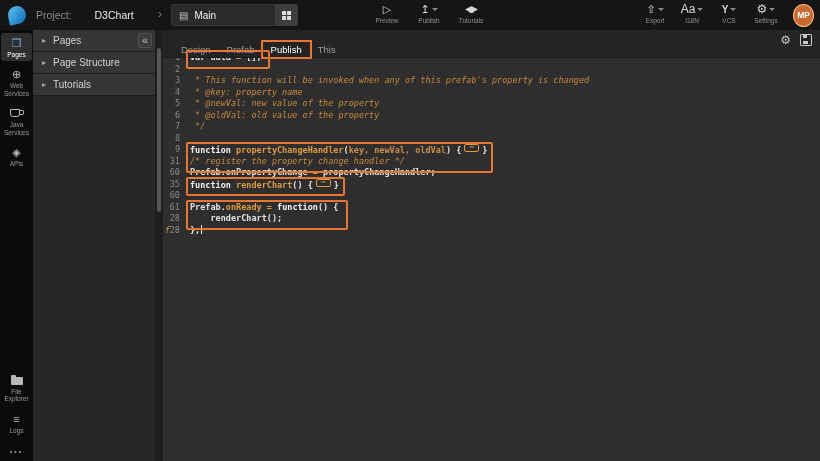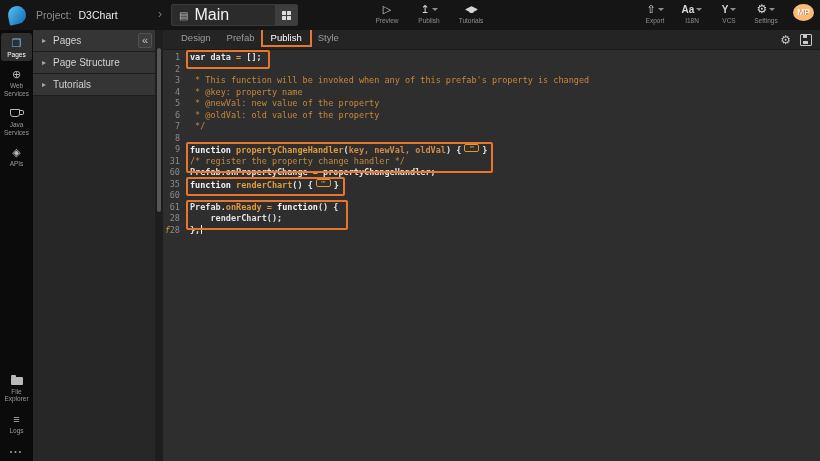--- a/index.html
+++ b/index.html
@@ -8,43 +8,43 @@
     background:#2e2e2e;font-family:"Liberation Sans",sans-serif;
     -webkit-font-smoothing:antialiased;
   }
   
   .topbar{position:absolute;left:0;top:0;width:820px;height:30px;background:#151515;z-index:6}
   .logo{position:absolute;left:7px;top:5px;width:20px;height:20px}
   .logo::before{content:'';position:absolute;inset:1px;background:linear-gradient(135deg,#56c5f2,#1268b3);
     border-radius:55% 55% 55% 6%;transform:rotate(-12deg)}
   .project{position:absolute;left:36px;top:9px;font-size:10.5px;white-space:nowrap}
   .project .dim{color:#8d8d8d}
-  .project .bright{color:#eaeaea;margin-left:4px}
+  .project .bright{color:#eaeaea;margin-left:20px}
   .chev{position:absolute;left:158px;top:7px;color:#777;font-size:12px}
   .pagesel{position:absolute;left:171px;top:4px;width:127px;height:22px;background:#2b2b2b;
     border:1px solid #3a3a3a;border-radius:2px;display:flex;align-items:center;box-sizing:border-box}
   .pagesel .doc{color:#bdbdbd;font-size:10px;margin:0 6px 0 7px}
-  .pagesel .pname{color:#f2f2f2;font-size:16px;flex:1}
+  .pagesel .pname{color:#f2f2f2;font-size:10px;flex:1}
   .gridbtn{width:22px;height:20px;background:#3d3d3d;display:flex;align-items:center;justify-content:center}
   .gridglyph{display:grid;grid-template-columns:4px 4px;grid-gap:1px}
   .gridglyph span{width:4px;height:4px;background:#dcdcdc;border-radius:0.5px}
   .centergrp{position:absolute;left:374px;top:2.5px;display:flex;gap:16px}
   .rightgrp{position:absolute;right:6px;top:2.5px;display:flex;align-items:flex-start;gap:11px}
   .tb-item{display:flex;flex-direction:column;align-items:center;gap:1px;min-width:26px}
   .tb-ico{height:13px;display:flex;align-items:center;justify-content:center;color:#d8d8d8;font-size:11px;line-height:13px}
   .tb-lbl{font-size:6.5px;color:#8f8f8f;white-space:nowrap}
   .dcaret{width:0;height:0;border-left:3px solid transparent;border-right:3px solid transparent;border-top:3px solid #8f8f8f;margin-left:2px}
   .icon-cap{position:relative;width:13px;height:9px;display:inline-block}
   .icon-cap::before{content:'';position:absolute;left:2px;top:0;width:9px;height:9px;background:#d5d5d5;transform:scaleY(.55) rotate(45deg);border-radius:1px}
   .icon-cap::after{content:'';position:absolute;left:4px;top:5px;width:5px;height:3px;background:#d5d5d5;border-radius:0 0 2px 2px}
-  .i18n-glyph{font-size:10px;font-weight:bold;color:#d8d8d8}
+  .i18n-glyph{font-size:12px;font-weight:normal;color:#d8d8d8}
   .vcs-glyph{font-size:10px;font-weight:bold;color:#d8d8d8}
   .gear-glyph{font-size:12px;color:#d8d8d8}
-  .avatar{width:21px;height:17px;border-radius:50%;background:#c96a2e;color:#fff;font-size:8.5px;font-weight:bold;
-    display:flex;align-items:center;justify-content:center;border:6px solid #fdba74;box-sizing:border-box;margin-top:1px;margin-left:3px}
+  .avatar{width:21px;height:23px;border-radius:50%;background:#c96a2e;color:#fff;font-size:8.5px;font-weight:bold;
+    display:flex;align-items:center;justify-content:center;border:1px solid #fdba74;box-sizing:border-box;margin-top:1px;margin-left:3px}
   
   .rail{position:absolute;left:0;top:30px;width:33px;bottom:0;background:#0b0b0b;display:flex;flex-direction:column;align-items:center;padding-top:3px;box-sizing:border-box;z-index:5}
   .ritem{width:31px;padding:4px 0 3px;display:flex;flex-direction:column;align-items:center;gap:2px;margin-bottom:3px}
   .ric{height:12px;font-size:11px;line-height:12px;color:#b9b9b9;display:flex;align-items:center;justify-content:center}
   .rlb{font-size:6.5px;line-height:1.15;color:#9a9a9a;text-align:center;width:31px}
   .ritem.active{background:#2f2f2f;border-radius:3px}
   .ritem.active .ric{color:#74b6ef}
   .ritem.active .rlb{color:#fff}
   .rail-spacer{flex:1}
   .icon-folder{width:12px;height:8px;background:#b9b9b9;border-radius:1px;position:relative;display:inline-block;margin-top:2px}
@@ -54,40 +54,40 @@
   .rdots{color:#9a9a9a;font-size:7px;letter-spacing:2px;margin:8px 0 6px}
   
   .panel{position:absolute;left:33px;top:30px;width:122px;bottom:0;background:#272727;z-index:4}
   .prow{height:21px;background:#353535;border-bottom:1px solid #1d1d1d;display:flex;align-items:center;padding-left:9px;gap:7px;font-size:10px;color:#d2d2d2;position:relative}
   .pcaret{color:#a8a8a8;font-size:8px}
   .collapse{position:absolute;right:3px;top:3px;width:12px;height:13px;line-height:12px;text-align:center;color:#c2c2c2;font-size:11px;background:#3c3c3c;border:1px solid #525252;border-radius:2px;box-sizing:content-box}
   
   .scrollstrip{position:absolute;left:155px;top:30px;width:8px;bottom:0;background:#1e1e1e;z-index:4}
   .scrollthumb{position:absolute;left:2px;top:18px;width:4px;height:164px;background:#565656;border-radius:2px}
   
-  .tabbar{position:absolute;left:163px;top:30px;right:0;height:20px;background:#242424;border-bottom:1px solid #1b1b1b;display:flex;align-items:flex-start;padding-left:10px;box-sizing:border-box;z-index:4}
+  .tabbar{position:absolute;left:163px;top:30px;right:0;height:28px;background:#242424;border-bottom:1px solid #1b1b1b;display:flex;align-items:flex-end;padding-left:10px;box-sizing:border-box;z-index:4}
   .tab{font-size:9.5px;color:#9c9c9c;padding:2px 8px}
   .tab.active{color:#fff;outline:2px solid #e8762c;outline-offset:0}
   .tabbar-right{position:absolute;right:8px;top:0;height:20px;display:flex;align-items:center;gap:9px}
   .tb-gear{font-size:12px;color:#c5c5c5;line-height:20px}
   .icon-save{width:10px;height:10px;border:1.5px solid #c9c9c9;border-radius:1px;position:relative;display:inline-block;box-sizing:content-box}
   .icon-save::before{content:'';position:absolute;top:0;left:2px;width:4px;height:3px;background:#c9c9c9}
   .icon-save::after{content:'';position:absolute;bottom:1px;left:2px;width:5px;height:3px;background:#c9c9c9}
   .codewrap{position:absolute;left:163px;top:50px;right:0;bottom:0;display:flex;background:#2e2e2e;z-index:3}
   .gutter{width:23px;flex:none;padding-top:2px;font-family:"DejaVu Sans Mono",monospace;font-size:8.5px;color:#8a8a8a;text-align:right;box-sizing:border-box}
   .ln{height:11.5px;line-height:11.5px;padding-right:6px;position:relative}
   .gmark{position:absolute;left:2px;top:0;color:#e09a3e;font-style:italic;font-size:8px}
   .code{flex:1;padding:2px 0 0 4px;font-family:"DejaVu Sans Mono",monospace;font-size:8.5px;line-height:11.5px;font-weight:600;white-space:pre;overflow:hidden}
   .code-row{height:11.5px}
   .c-kw{color:#f2f2f2;font-weight:bold}
   .c-pl{color:#e2e2e2}
   .c-fn{color:#e09a3e}
   .c-arg{color:#d08c48;}
   .c-op{color:#e09a3e}
-  .c-cm{color:#c8883a;font-weight:400}
+  .c-cm{color:#c8883a;font-style:italic;font-weight:400}
   .fold{display:inline-block;width:13px;height:6px;border:1px solid #e09a3e;border-radius:2px;margin:0 3px;vertical-align:1px;color:#e09a3e;font-size:7px;line-height:4px;text-align:center;font-weight:bold;overflow:hidden}
   .cursor{display:inline-block;width:1px;height:9px;background:#fff;vertical-align:-1px;margin-left:1px}
   
   .anno{position:absolute;border:2px solid #e8762c;border-radius:2px;pointer-events:none;z-index:9;background:transparent}
 </style>
 </head>
 <body>
 
 <div class="topbar">
   <div class="logo"></div>
@@ -213,21 +213,21 @@
 </div>
 
 <div class="scrollstrip">
   <div class="scrollthumb"></div>
 </div>
 
 <div class="tabbar">
   <div class="tab">Design</div>
   <div class="tab">Prefab</div>
   <div class="tab active">Publish</div>
-  <div class="tab">Style</div>
+  <div class="tab">This</div>
   <div class="tabbar-right">
     <span class="tb-gear">⚙</span>
     <span class="icon-save"></span>
   </div>
 </div>
 
 <div class="codewrap">
   <div class="gutter">
       <div class="ln"><span>1</span></div>
       <div class="ln"><span>2</span></div>

